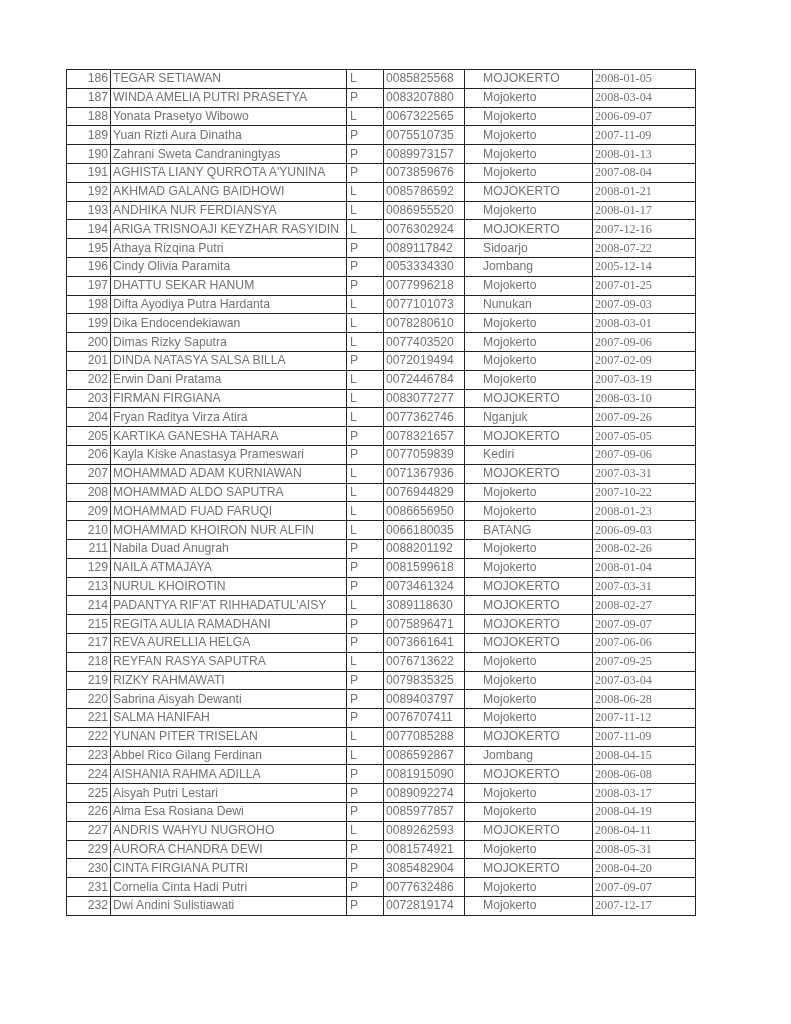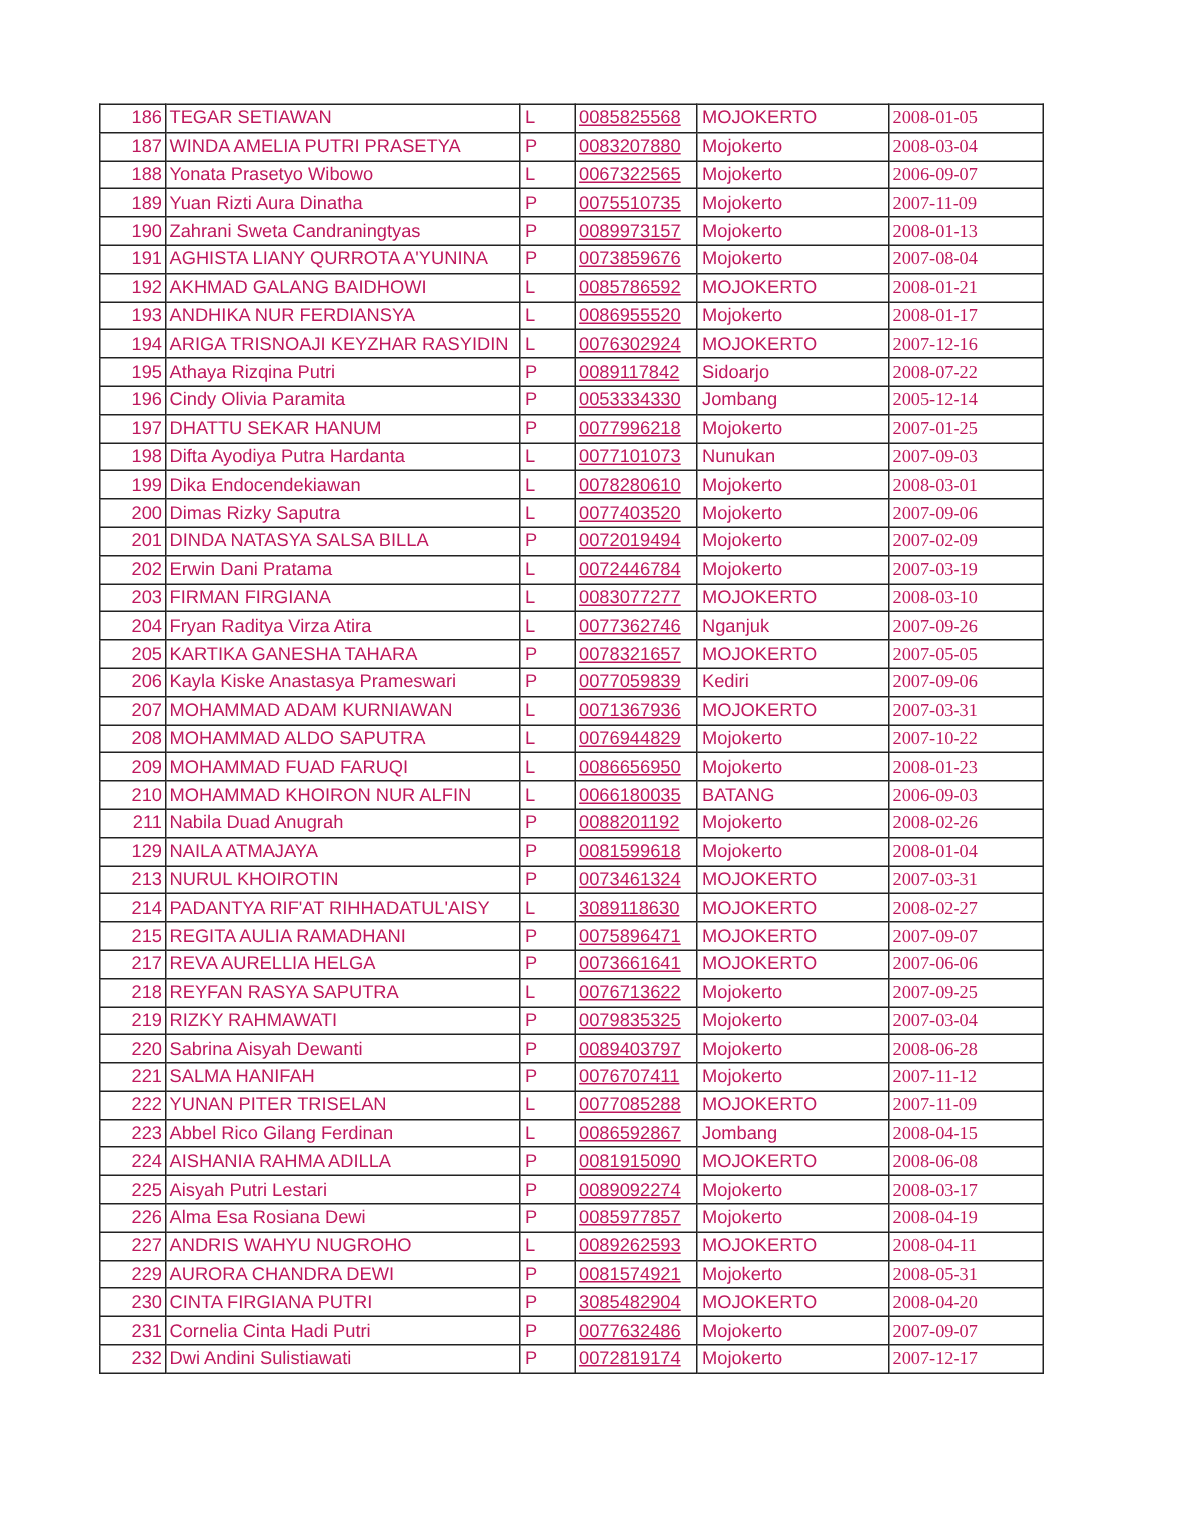--- a/index.html
+++ b/index.html
@@ -1,33 +1,33 @@
 <!DOCTYPE html>
 <html><head>
 <meta charset="utf-8">
 <style>
   html, body { margin:0; padding:0; background:#ffffff; }
   body { width:791px; height:1024px; position:relative; overflow:hidden; }
   .sheet {
     position:absolute; left:66px; top:69px;
     border-collapse:collapse;
     font-family:"Liberation Sans", sans-serif;
-    font-size:12.2px; color:#be185d;
+    font-size:12.2px; color:#737373;
     table-layout:fixed;
   }
   .sheet td {
     border:1px solid #222;
     height:17.8px; padding:0 3px; line-height:17px;
     white-space:nowrap; overflow:hidden;
   }
   .sheet td.num { text-align:right; padding-right:2px; }
   .sheet td.name { padding-left:2px; }
   .sheet td.gen { padding-left:3px; }
-  .sheet td.nisn { padding-left:2px;text-decoration:underline; }
-  .sheet td.place { padding-left:3px;margin-left:30px; }
+  .sheet td.nisn { padding-left:2px; }
+  .sheet td.place { padding-left:18px;margin-left:30px; }
   .sheet td.date { padding-left:2px;font-family:Liberation Serif, serif; }
 </style>
 </head>
 <body>
 
 <table class="sheet">
   <colgroup>
     <col style="width:44px">
     <col style="width:236px">
     <col style="width:37px">

